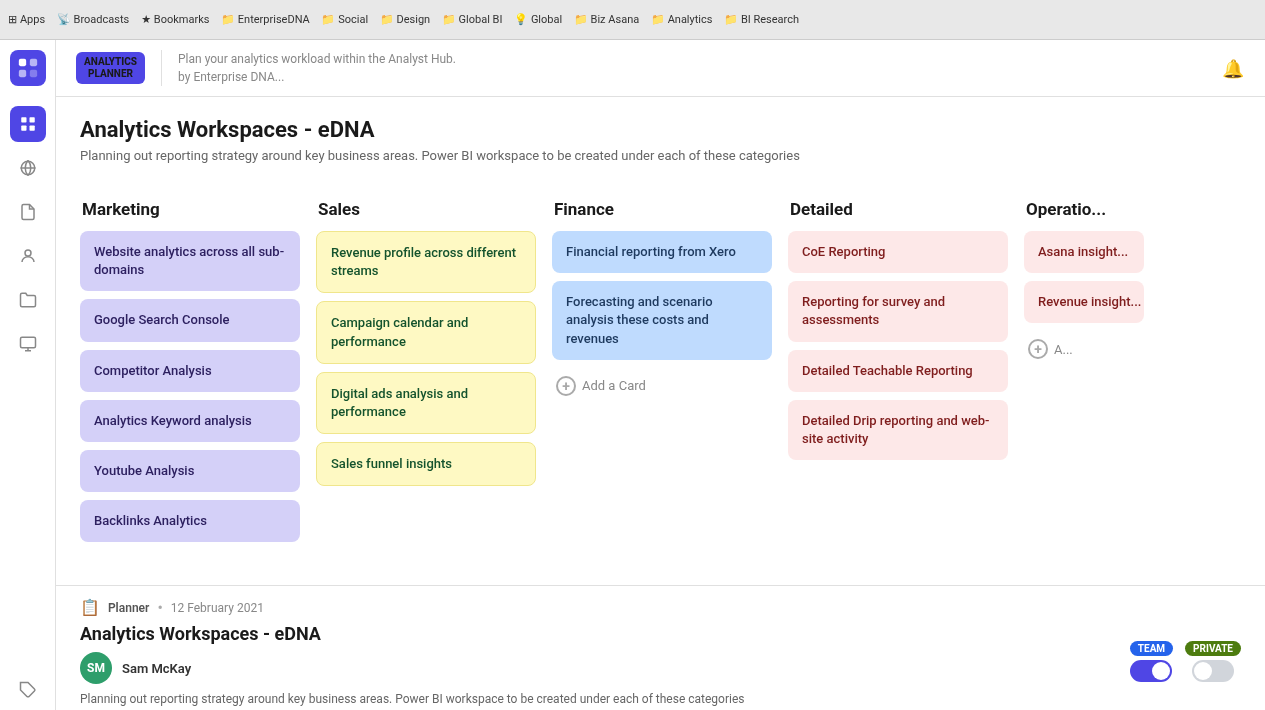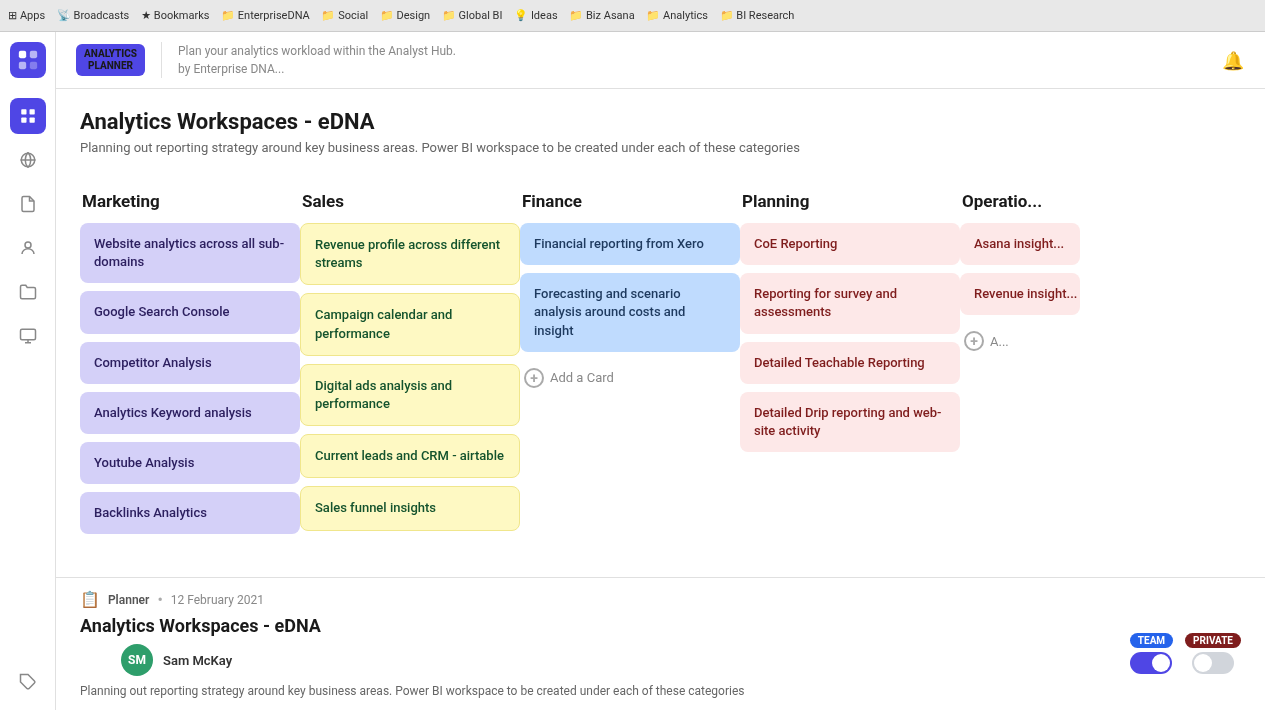--- a/index.html
+++ b/index.html
@@ -1,21 +1,21 @@
 <!DOCTYPE html>
 <html><head>
   <meta charset="utf-8">
   <style>
     * { box-sizing: border-box; margin: 0; padding: 0; }
     body { font-family: -apple-system, BlinkMacSystemFont, 'Segoe UI', Roboto, sans-serif; background: #f5f5f5; width: 1265px; height: 710px; overflow: hidden; }
 
     
     .browser-bar {
       background: #e8e8e8;
-      height: 32px;
+      height: 40px;
       display: flex;
       align-items: center;
       padding: 0 8px;
       gap: 12px;
       font-size: 11px;
       color: #333;
       border-bottom: 1px solid #ccc;
     }
 
     
@@ -87,21 +87,21 @@
     .header-divider { width: 1px; height: 36px; background: #e0e0e0; }
     .header-subtitle { font-size: 12px; color: #888; line-height: 1.5; }
     .header-bell { margin-left: auto; color: #888; cursor: pointer; font-size: 18px; }
 
     
     .page-area { flex: 1; overflow-y: auto; background: #fff; padding: 20px 24px; }
     .page-title { font-size: 22px; font-weight: 700; color: #1a1a1a; margin-bottom: 6px; }
     .page-subtitle { font-size: 13px; color: #666; margin-bottom: 20px; }
 
     
-    .kanban-board { display: flex; overflow-x: auto; padding-bottom: 8px; margin-top: 36px; }
+    .kanban-board { display: flex; gap: 16px; overflow-x: auto; padding-bottom: 8px; margin-top: 36px; }
     .kanban-column { min-width: 220px; width: 220px; flex-shrink: 0; }
     .column-title { font-size: 17px; font-weight: 700; color: #1a1a1a; margin-bottom: 12px; padding-left: 2px; }
 
     .card {
       border-radius: 8px;
       padding: 12px 14px;
       margin-bottom: 8px;
       font-size: 13px;
       font-weight: 500;
       color: #333;
@@ -142,40 +142,40 @@
       border-top: 1px solid #e0e0e0;
       padding: 12px 24px 12px 24px;
       flex-shrink: 0;
     }
     .bottom-panel-meta { display: flex; align-items: center; gap: 8px; margin-bottom: 6px; }
     .bp-icon { font-size: 16px; color: #888; }
     .bp-planner { font-size: 12px; font-weight: 600; color: #555; }
     .bp-dot { color: #aaa; }
     .bp-date { font-size: 12px; color: #888; }
     .bp-title { font-size: 18px; font-weight: 700; color: #1a1a1a; margin-bottom: 8px; }
-    .bp-user { display: flex; align-items: center; gap: 10px; margin-bottom: 8px; margin-left: 41px; }
+    .bp-user { display: flex; align-items: center; gap: 10px; margin-bottom: 8px; }
     .avatar {
       width: 32px; height: 32px; border-radius: 50%;
       background: #2e9e6b;
       display: flex; align-items: center; justify-content: center;
       color: #fff; font-size: 12px; font-weight: 700;
     }
     .username { font-size: 13px; font-weight: 600; color: #333; }
     .bp-desc { font-size: 12px; color: #666; }
     .bp-toggles { display: flex; align-items: center; gap: 12px; position: absolute; right: 24px; bottom: 36px; }
     .toggle-group { display: flex; flex-direction: column; align-items: center; gap: 4px; }
     .toggle-label {
       font-size: 10px;
       font-weight: 700;
       padding: 2px 8px;
       border-radius: 10px;
       color: #fff;
     }
     .label-team { background: #2563eb; }
-    .label-private { background: #7f1d1d; }
+    .label-private { background: #4d7c0f; }
     .toggle-switch {
       width: 42px; height: 22px; border-radius: 11px;
       position: relative; cursor: pointer;
     }
     .toggle-on { background: #4f46e5; }
     .toggle-off { background: #d1d5db; }
     .toggle-thumb {
       width: 18px; height: 18px; background: #fff; border-radius: 50%;
       position: absolute; top: 2px; transition: left 0.2s;
     }
@@ -189,21 +189,21 @@
 <body>
 
 <div class="browser-bar">
   <span>⊞ Apps</span>
   <span>📡 Broadcasts</span>
   <span>★ Bookmarks</span>
   <span>📁 EnterpriseDNA</span>
   <span>📁 Social</span>
   <span>📁 Design</span>
   <span>📁 Global BI</span>
-  <span>💡 Ideas</span>
+  <span>💡 Global</span>
   <span>📁 Biz Asana</span>
   <span>📁 Analytics</span>
   <span>📁 BI Research</span>
 </div>
 
 <div class="app-layout">
 
   <div class="sidebar">
     <div class="sidebar-logo">
       <svg viewBox="0 0 24 24" fill="none">
@@ -291,36 +291,35 @@
             <div class="card card-purple">Analytics Keyword analysis</div>
             <div class="card card-purple">Youtube Analysis</div>
             <div class="card card-purple">Backlinks Analytics</div>
           </div>
 
           <div class="kanban-column">
             <div class="column-title">Sales</div>
             <div class="card card-yellow">Revenue profile across different streams</div>
             <div class="card card-yellow">Campaign calendar and performance</div>
             <div class="card card-yellow">Digital ads analysis and performance</div>
-            <div class="card card-yellow">Current leads and CRM - airtable</div>
             <div class="card card-yellow">Sales funnel insights</div>
           </div>
 
           <div class="kanban-column">
             <div class="column-title">Finance</div>
             <div class="card card-blue">Financial reporting from Xero</div>
-            <div class="card card-blue">Forecasting and scenario analysis around costs and insight</div>
+            <div class="card card-blue">Forecasting and scenario analysis these costs and revenues</div>
             <div class="add-card">
               <div class="add-card-circle">+</div>
               <span>Add a Card</span>
             </div>
           </div>
 
           <div class="kanban-column">
-            <div class="column-title">Planning</div>
+            <div class="column-title">Detailed</div>
             <div class="card card-pink">CoE Reporting</div>
             <div class="card card-pink">Reporting for survey and assessments</div>
             <div class="card card-pink">Detailed Teachable Reporting</div>
             <div class="card card-pink">Detailed Drip reporting and web-site activity</div>
           </div>
 
           <div class="kanban-column-partial">
             <div class="column-title">Operatio...</div>
             <div class="card card-pink" style="white-space:nowrap; overflow:hidden;">Asana insight...</div>
             <div class="card card-pink" style="white-space:nowrap; overflow:hidden;">Revenue insight...</div>

